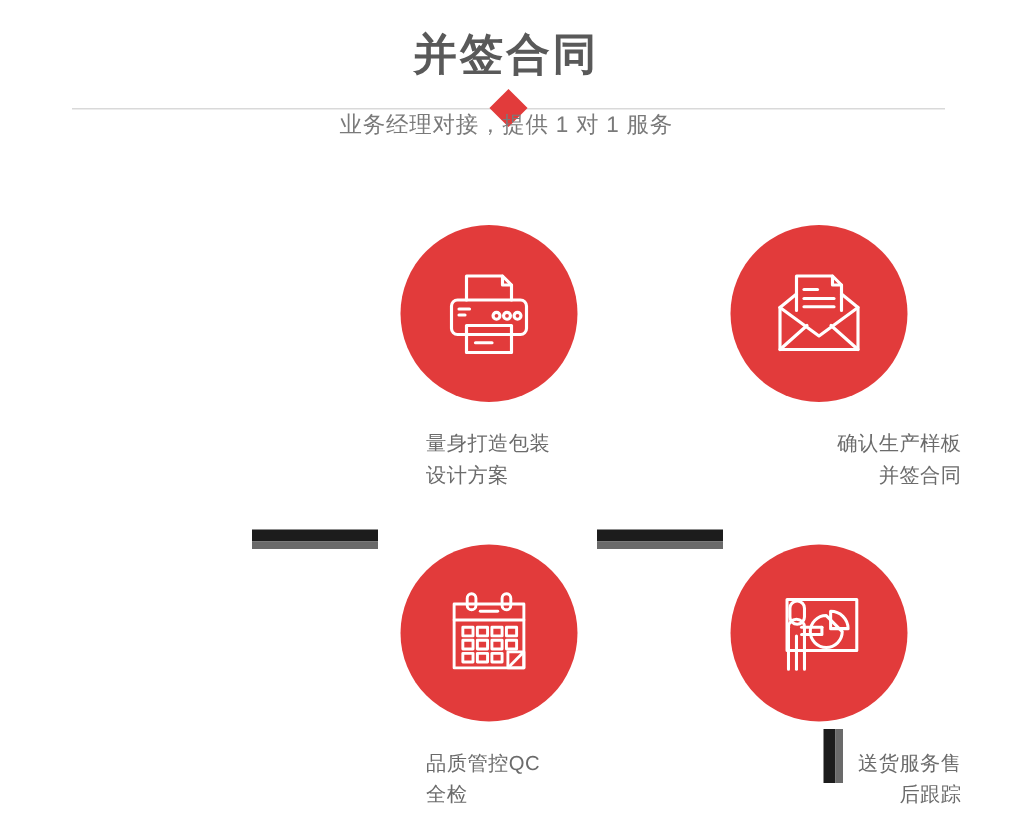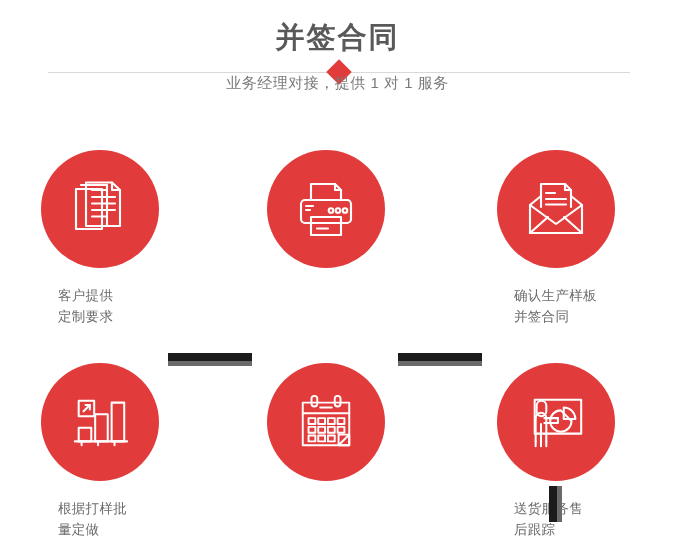--- a/index.html
+++ b/index.html
@@ -79,21 +79,21 @@
     height: 400px;
   }
   .step {
     position: absolute;
     width: 190px;
   }
   .step-r1 { top: 0; }
   .step-r2 { top: 213px; }
   .step-c1 { left: 5px; }
   .step-c2 { left: 231px; }
-  .step-c3 { left: 461px; }
+  .step-c3 { left: 451px; text-align: right; }
 
   .circle {
     position: relative;
     width: 118px;
     height: 118px;
     margin-left: 36px;
     border-radius: 50%;
     background: #e23b3b;
     display: flex;
     align-items: center;
@@ -170,58 +170,41 @@
   <div class="divider-wrap">
     <div class="divider-line"></div>
     <div class="divider-diamond"></div>
   </div>
 
   <div class="subtitle">业务经理对接，提供 1 对 1 服务</div>
 </div>
 
 <div class="flow">
 
-  <div class="step step-r1 step-c1">
-    <div class="circle">
-      <span>
-        <svg width="64" height="64" viewBox="0 0 64 64" fill="none" stroke="#ffffff" stroke-width="2.1" stroke-linejoin="round" stroke-linecap="round">
-          <path d="M8 12 H34 L34 52 H8 Z"></path>
-          <path d="M13 8 H39 L39 48"></path>
-          <path d="M18 5.5 H44 L52 13 L52 49 H18 Z"></path>
-          <path d="M44 5.5 L44 13 L52 13"></path>
-          <line x1="24" y1="13" x2="38" y2="13"></line>
-          <line x1="24" y1="20" x2="47" y2="20"></line>
-          <line x1="24" y1="26.5" x2="47" y2="26.5"></line>
-          <line x1="24" y1="33" x2="47" y2="33"></line>
-          <line x1="24" y1="39.5" x2="38" y2="39.5"></line>
-        </svg>
-      </span>
-    </div>
-    <div class="step-label">客户提供
-定制要求</div>
-  </div>
 
   <div class="step step-r1 step-c2">
     <div class="circle">
       <span>
         <svg width="64" height="64" viewBox="0 0 64 64" fill="none" stroke="#ffffff" stroke-width="2.1" stroke-linejoin="round" stroke-linecap="round">
           <path d="M17 23 L17 7 H41 L47 13 L47 23"></path>
           <path d="M41 7 L41 13 L47 13"></path>
           <path d="M11 23 H53 A4 4 0 0 1 57 27 L57 42 A4 4 0 0 1 53 46 L11 46 A4 4 0 0 1 7 42 L7 27 A4 4 0 0 1 11 23 Z"></path>
           <line x1="12" y1="29" x2="19" y2="29"></line>
           <line x1="12" y1="33" x2="16" y2="33"></line>
           <circle cx="37" cy="33.5" r="2.3"></circle>
           <circle cx="44" cy="33.5" r="2.3"></circle>
           <circle cx="51" cy="33.5" r="2.3"></circle>
           <path d="M17 40 H47 V58 H17 Z"></path>
           <line x1="23" y1="46" x2="41" y2="46"></line>
           <line x1="23" y1="51.5" x2="34" y2="51.5"></line>
         </svg>
       </span>
     </div>
+    <div class="step-label">量身打造包装
+设计方案</div>
   </div>
 
   <div class="step step-r1 step-c3">
     <div class="circle">
       <span>
         <svg width="64" height="64" viewBox="0 0 64 64" fill="none" stroke="#ffffff" stroke-width="2.1" stroke-linejoin="round" stroke-linecap="round">
           <path d="M17 30 L17 7 H41 L47 13 L47 30"></path>
           <path d="M41 7 L41 13 L47 13"></path>
           <line x1="22" y1="16" x2="31" y2="16"></line>
           <line x1="22" y1="22" x2="42" y2="22"></line>
@@ -231,40 +214,20 @@
           <path d="M6 28 L32 47 L58 28"></path>
           <path d="M6 56 L24 40"></path>
           <path d="M58 56 L40 40"></path>
         </svg>
       </span>
     </div>
     <div class="step-label">确认生产样板
 并签合同</div>
   </div>
 
-  <div class="step step-r2 step-c1">
-    <div class="circle">
-      <span>
-        <svg width="62" height="62" viewBox="0 0 64 64" fill="none" stroke="#ffffff" stroke-width="2.1" stroke-linejoin="round" stroke-linecap="round">
-          <rect x="10" y="10" width="16" height="16"></rect>
-          <path d="M15 21 L21.5 14.5"></path>
-          <path d="M17 14.5 L21.5 14.5 L21.5 19"></path>
-          <rect x="10" y="38" width="13" height="14"></rect>
-          <rect x="27" y="24" width="13" height="28"></rect>
-          <rect x="44" y="12" width="13" height="40"></rect>
-          <line x1="6" y1="52" x2="60" y2="52"></line>
-          <line x1="13" y1="52" x2="13" y2="56"></line>
-          <line x1="30" y1="52" x2="30" y2="56"></line>
-          <line x1="47" y1="52" x2="47" y2="56"></line>
-        </svg>
-      </span>
-    </div>
-    <div class="step-label">根据打样批
-量定做</div>
-  </div>
 
   <div class="step step-r2 step-c2">
     <div class="circle">
       <span>
         <svg width="62" height="62" viewBox="0 0 64 64" fill="none" stroke="#ffffff" stroke-width="2" stroke-linejoin="round" stroke-linecap="round">
           <rect x="17" y="5" width="6" height="11" rx="3"></rect>
           <rect x="41" y="5" width="6" height="11" rx="3"></rect>
           <path d="M8 12 H56 V56 H8 Z"></path>
           <line x1="8" y1="23" x2="56" y2="23"></line>
           <line x1="26" y1="17" x2="38" y2="17"></line>
@@ -277,20 +240,22 @@
           <rect x="34" y="37" width="7" height="6"></rect>
           <rect x="44" y="37" width="7" height="6"></rect>
           <rect x="14" y="46" width="7" height="6"></rect>
           <rect x="24" y="46" width="7" height="6"></rect>
           <rect x="34" y="46" width="7" height="6"></rect>
           <path d="M45 45 L56 45 L56 56 L45 56 Z"></path>
           <path d="M46.5 54.5 L54.5 46.5"></path>
         </svg>
       </span>
     </div>
+    <div class="step-label">品质管控QC
+全检</div>
   </div>
 
   <div class="step step-r2 step-c3">
     <div class="circle">
       <span>
         <svg width="62" height="62" viewBox="0 0 64 64" fill="none" stroke="#ffffff" stroke-width="2.1" stroke-linejoin="round" stroke-linecap="round">
           <path d="M10 9 H58 V44 H10 Z"></path>
           <path d="M37 20 A11 11 0 1 0 48 31 Z"></path>
           <path d="M40 17 A12 12 0 0 1 52 29 L40 29 Z"></path>
           <path d="M12 15 A5 5 0 0 1 22 15 L22 21 A5 5 0 0 1 12 21 Z"></path>

